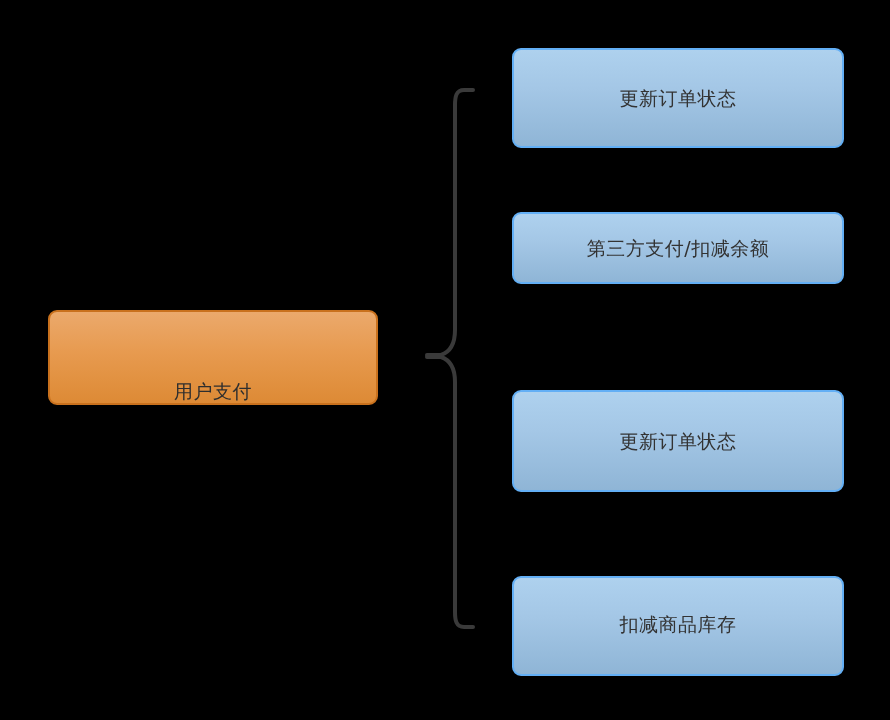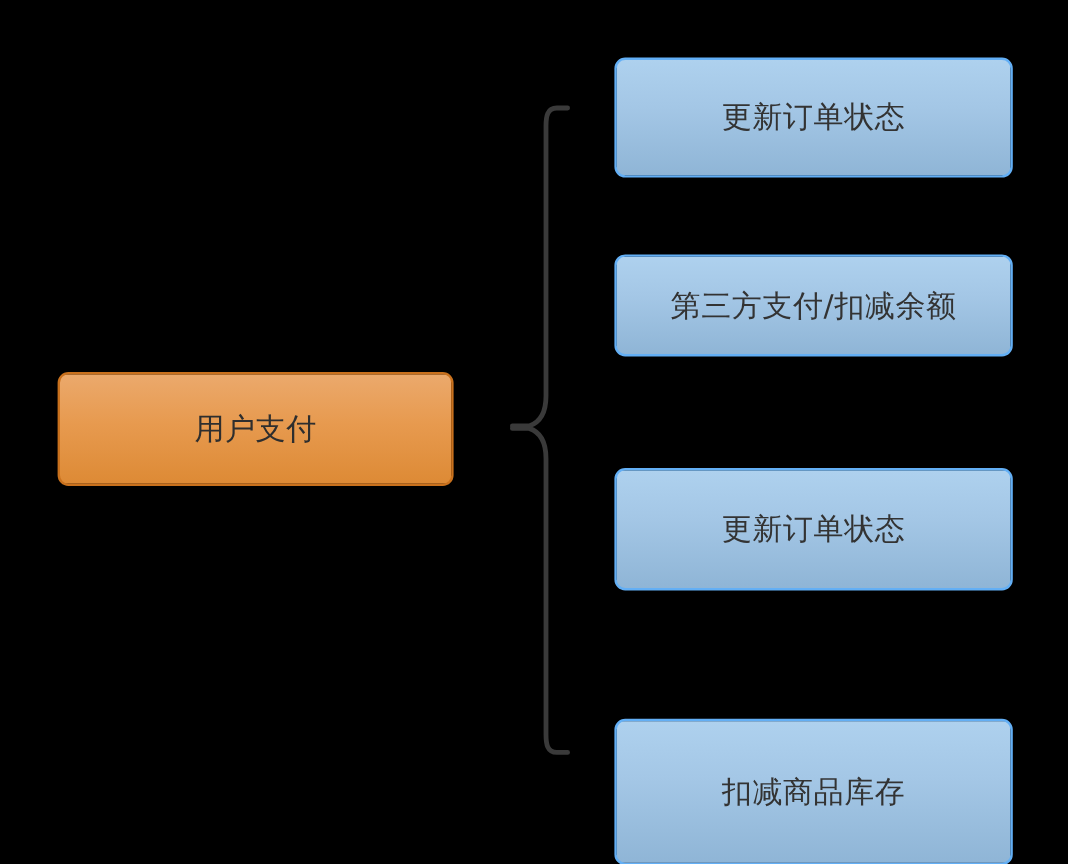--- a/index.html
+++ b/index.html
@@ -28,56 +28,57 @@
     align-items: center;
     justify-content: center;
     text-align: center;
     border-radius: 9px;
     border-style: solid;
     border-width: 2px;
     user-select: none;
   }
   .node .node-label {
     display: block;
-    font-size: 25px;
+    font-size: 19px;
     line-height: 1.2;
     letter-spacing: 0.5px;
     color: #333333;
     white-space: nowrap;
   }
 
   
   .node-source {
     left: 48px;
     top: 310px;
     width: 330px;
     height: 95px;
     background: linear-gradient(180deg, #eba96c 0%, #e79a4f 45%, #dd8a35 100%);
     border-color: #c9711d;
     box-shadow: 0 3px 7px rgba(0,0,0,0.65), 0 0 2px rgba(0,0,0,0.5);
+    align-items: flex-end;
   }
   .node-source .node-label {
     color: #2e2e2e;
   }
 
   
   .node-target {
     left: 512px;
     width: 332px;
     background: linear-gradient(180deg, #aed1ee 0%, #a4c7e6 40%, #8fb5d6 100%);
     border-color: #63aff5;
     box-shadow: 0 3px 7px rgba(0,0,0,0.65), 0 0 2px rgba(0,0,0,0.5);
   }
   .node-target .node-label {
     color: #333333;
   }
   .node-t1 { top: 48px;  height: 100px; }
-  .node-t2 { top: 212px; height: 85px; }
+  .node-t2 { top: 212px; height: 72px; }
   .node-t3 { top: 390px; height: 102px; }
-  .node-t4 { top: 599px; height: 122px; }
+  .node-t4 { top: 576px; height: 100px; font-family: Liberation Mono, monospace; }
 
   
   #brace-layer {
     position: absolute;
     left: 0;
     top: 0;
     width: 890px;
     height: 720px;
     pointer-events: none;
   }

